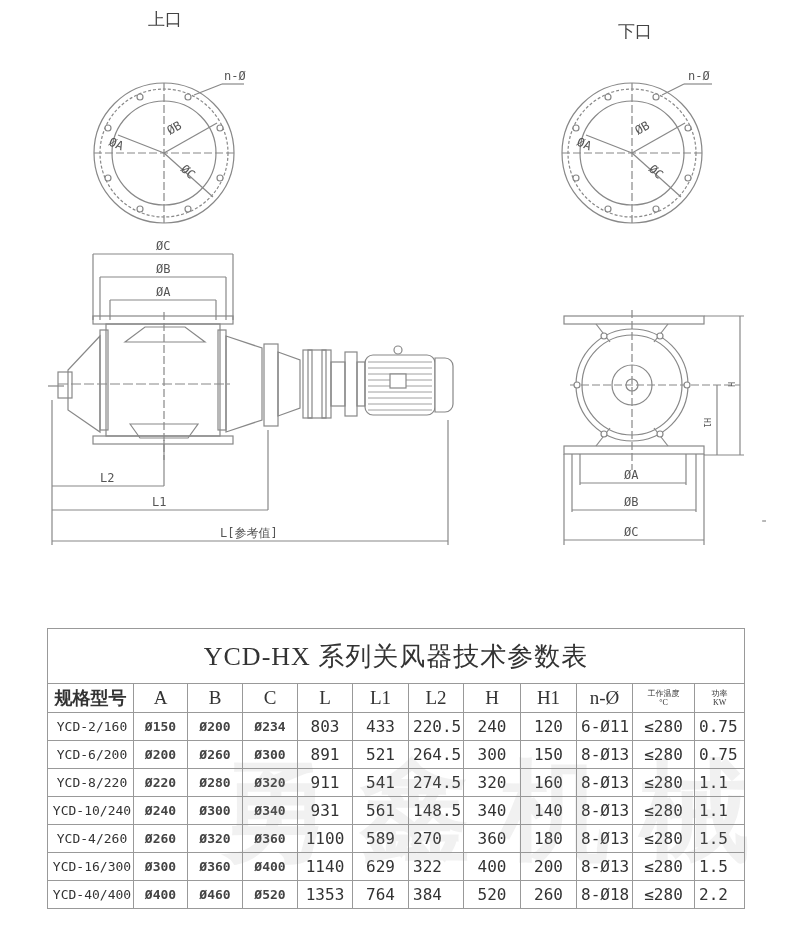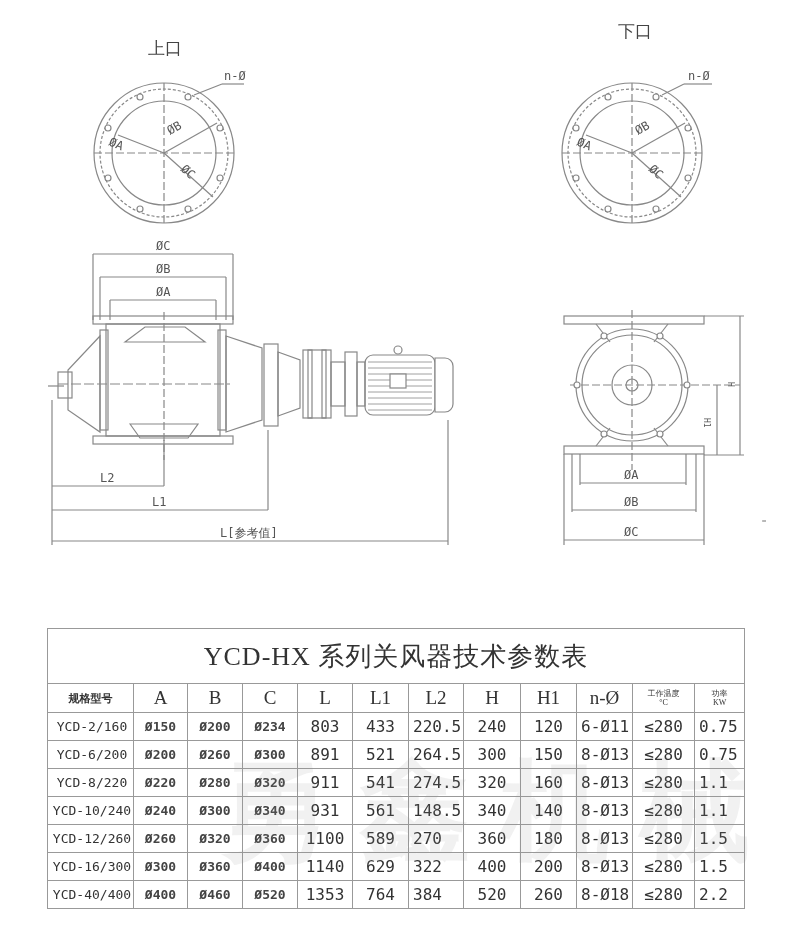--- a/index.html
+++ b/index.html
@@ -8,33 +8,33 @@
   .abs { position:absolute; }
   svg text { font-family:"DejaVu Sans Mono", monospace; fill:#555; }
   .label-cn { font-family:"DejaVu Sans", sans-serif; font-size:17px; color:#444; }
   table.spec { position:absolute; left:47px; top:628px; width:697px;
                border-collapse:collapse; table-layout:fixed; }
   table.spec td, table.spec th { border:1.5px solid #999; text-align:center; padding:0;
                font-family:"Liberation Serif", serif; color:#333; font-weight:normal; }
   .title-cell { height:54px; font-size:26px; letter-spacing:1px; font-family:"DejaVu Sans Mono", monospace; }
   .hdr-row th { height:28px; font-size:19px; }
   .hdr-row th.small { font-size:8px; line-height:9px; font-weight:normal; }
-  .hdr-row th.cn { font-size:11px; font-weight:bold; font-family:"DejaVu Sans", sans-serif;margin-top:32px; }
+  .hdr-row th.cn { font-size:18px; font-weight:bold; font-family:"DejaVu Sans", sans-serif;margin-top:32px; }
   tbody.data td { height:27px; font-size:16px; font-family:"DejaVu Sans Mono", monospace; }
   tbody.data td.model { font-size:13px; text-align:center; padding-left:3px; }
   tbody.data td.left { text-align:left; padding-left:4px; }
   tbody.data td.diam { font-size:13px; font-weight:bold; color:#444; }
   .watermark { position:absolute; left:220px; top:738px; font-size:110px;
                color:rgba(150,150,150,0.13); letter-spacing:30px; pointer-events:none;
                font-family:"DejaVu Sans", sans-serif;font-weight:bold; }
 </style>
 </head>
 <body>
 
-<div class="abs label-cn" style="left:148px;top:37px;">上口</div>
+<div class="abs label-cn" style="left:148px;top:8px;">上口</div>
 <div class="abs label-cn" style="left:618px;top:20px;">下口</div>
 
 <svg class="abs" style="left:0;top:0" width="800" height="600" viewBox="0 0 800 600">
   <g stroke="#888" fill="none" stroke-width="1.2">
 
     <g>
       <circle cx="164" cy="153" r="70"></circle>
       <circle cx="164" cy="153" r="64" stroke-dasharray="3 2"></circle>
       <circle cx="164" cy="153" r="52"></circle>
       <line x1="94" y1="153" x2="236" y2="153" stroke-dasharray="8 3"></line>
@@ -298,21 +298,21 @@
         <td>931</td>
         <td>561</td>
         <td class="left">148.5</td>
         <td>340</td>
         <td>140</td>
         <td class="left">8-Ø13</td>
         <td>≤280</td>
         <td class="left">1.1</td>
       </tr>
       <tr>
-        <td class="model">YCD-12/260</td>
+        <td class="model">YCD-4/260</td>
         <td class="diam">Ø260</td>
         <td class="diam">Ø320</td>
         <td class="diam">Ø360</td>
         <td>1100</td>
         <td>589</td>
         <td class="left">270</td>
         <td>360</td>
         <td>180</td>
         <td class="left">8-Ø13</td>
         <td>≤280</td>

